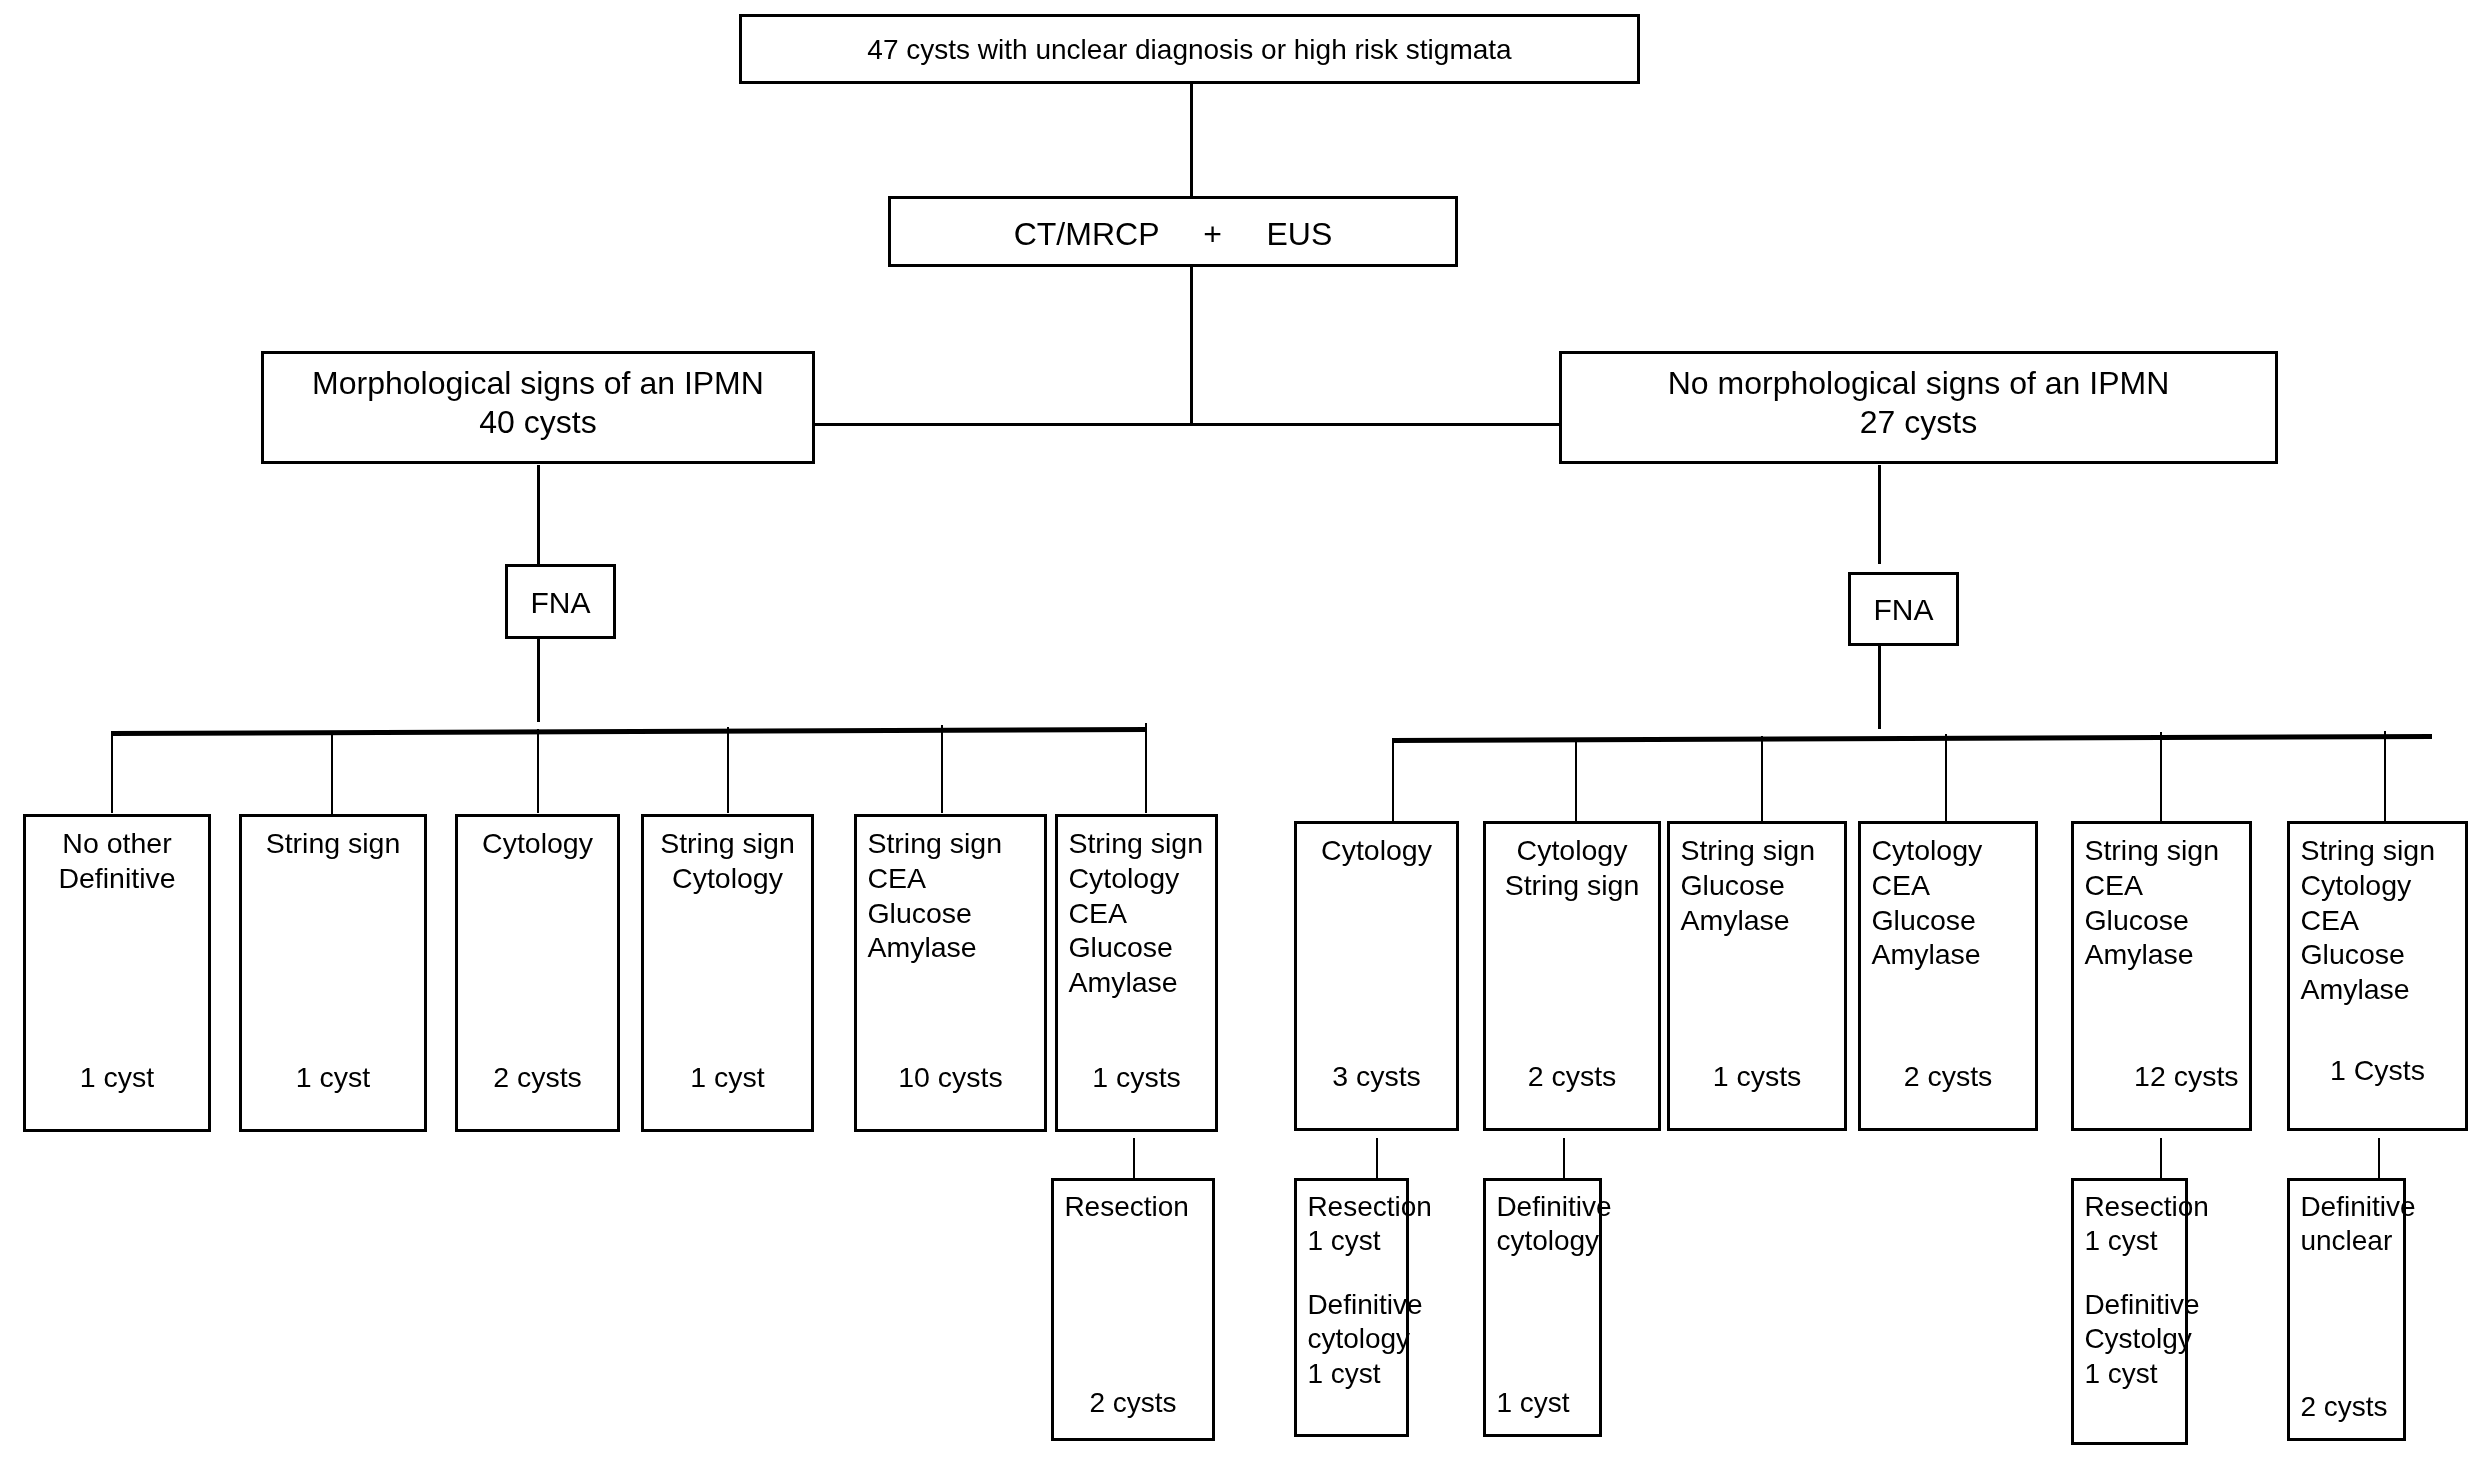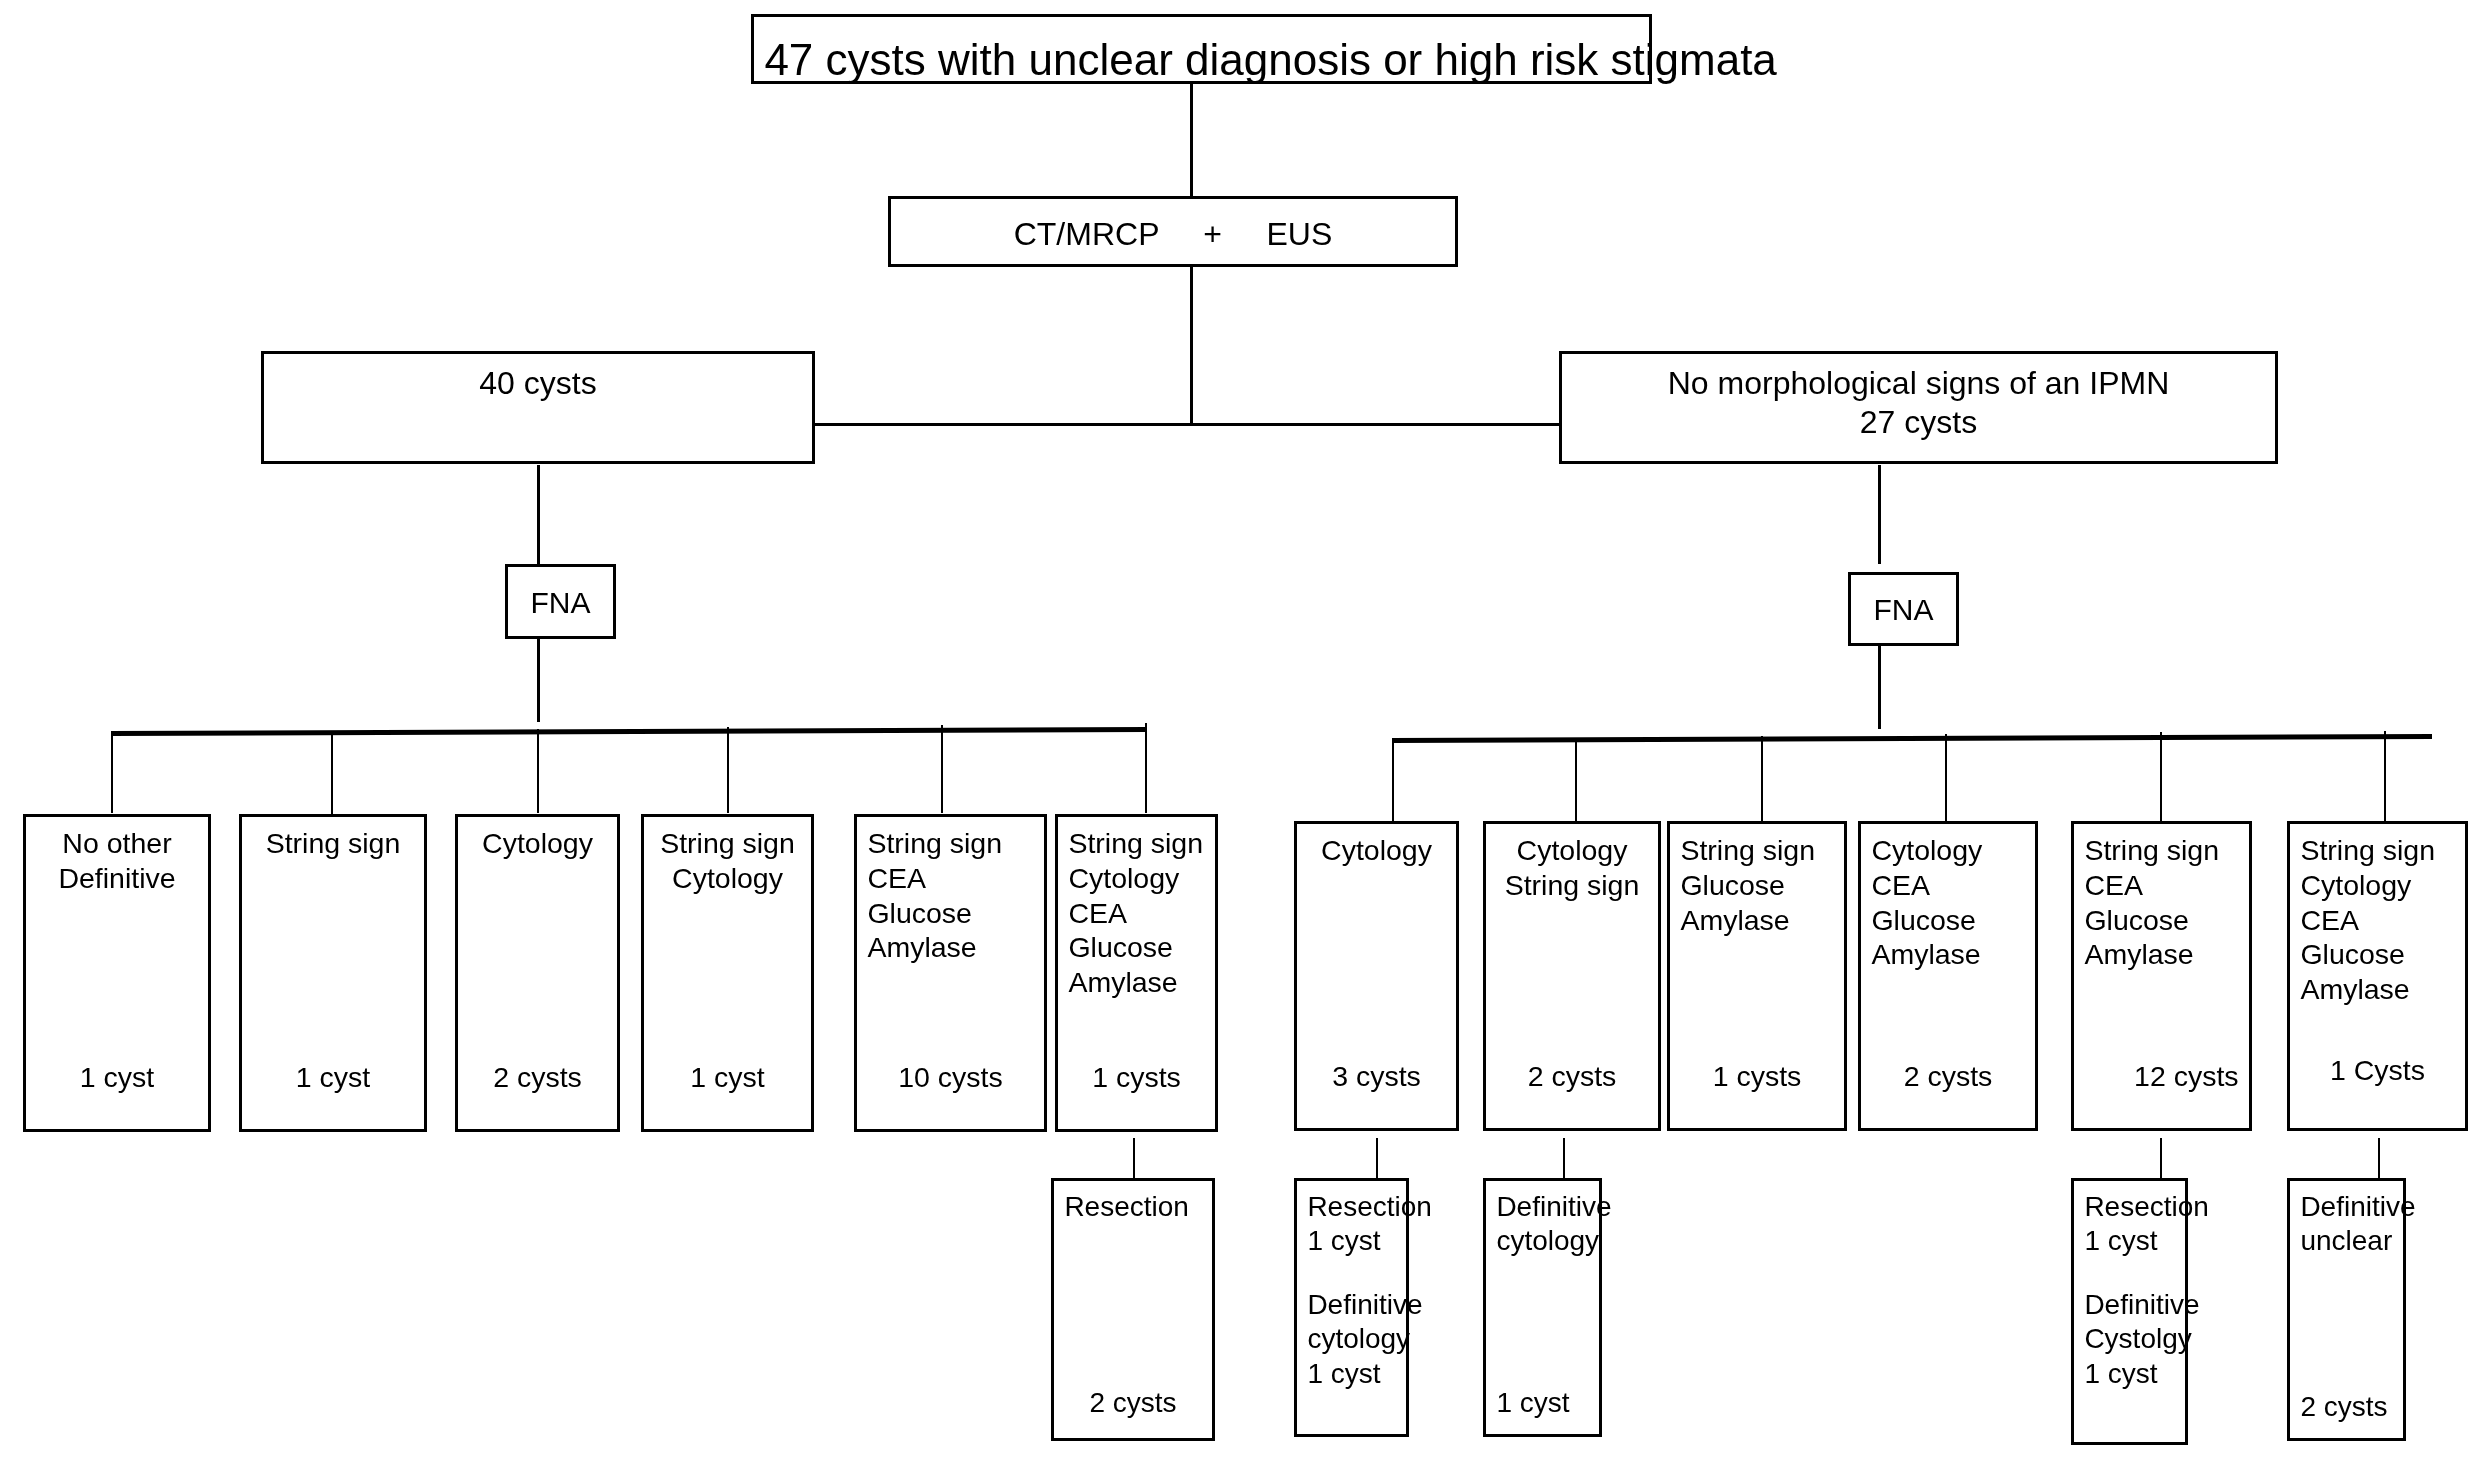--- a/index.html
+++ b/index.html
@@ -47,21 +47,21 @@
   .connector {
     position: absolute;
     background: #000000;
     z-index: 1;
   }
   .v { width: 2.6px; }
   .h { height: 2.6px; }
   .hthick { height: 4.5px; }
 
   
-  .fs-root { font-size: 44px; margin-left: 12px; }
+  .fs-root { font-size: 28px; }
   .fs-l2 { font-size: 32px; }
   .fs-l3 { font-size: 32px; }
   .fs-fna { font-size: 30px; margin-left: 24px; }
   .fs-leaf { font-size: 28.5px; }
   .fs-sub { font-size: 28px; }
 </style>
 </head>
 <body>
 
 <div id="canvas">
@@ -111,20 +111,21 @@
   </div>
 
   <div class="box fs-l2 ta-center" style="left:888px; top:196px; width:570px; height:71px;">
     <div class="lines top-lines" style="top:15.6px;">
       <span class="tline">CT/MRCP     +     EUS</span>
     </div>
   </div>
 
   <div class="box fs-l3 ta-center" style="left:261px; top:351px; width:554px; height:113px;">
     <div class="lines top-lines" style="top:10.4px;">
+      <span class="tline">Morphological signs of an IPMN</span>
       <span class="tline">40 cysts</span>
     </div>
   </div>
 
   <div class="box fs-l3 ta-center" style="left:1559px; top:351px; width:719px; height:113px;">
     <div class="lines top-lines" style="top:10.4px;">
       <span class="tline">No morphological signs of an IPMN</span>
       <span class="tline">27 cysts</span>
     </div>
   </div>

